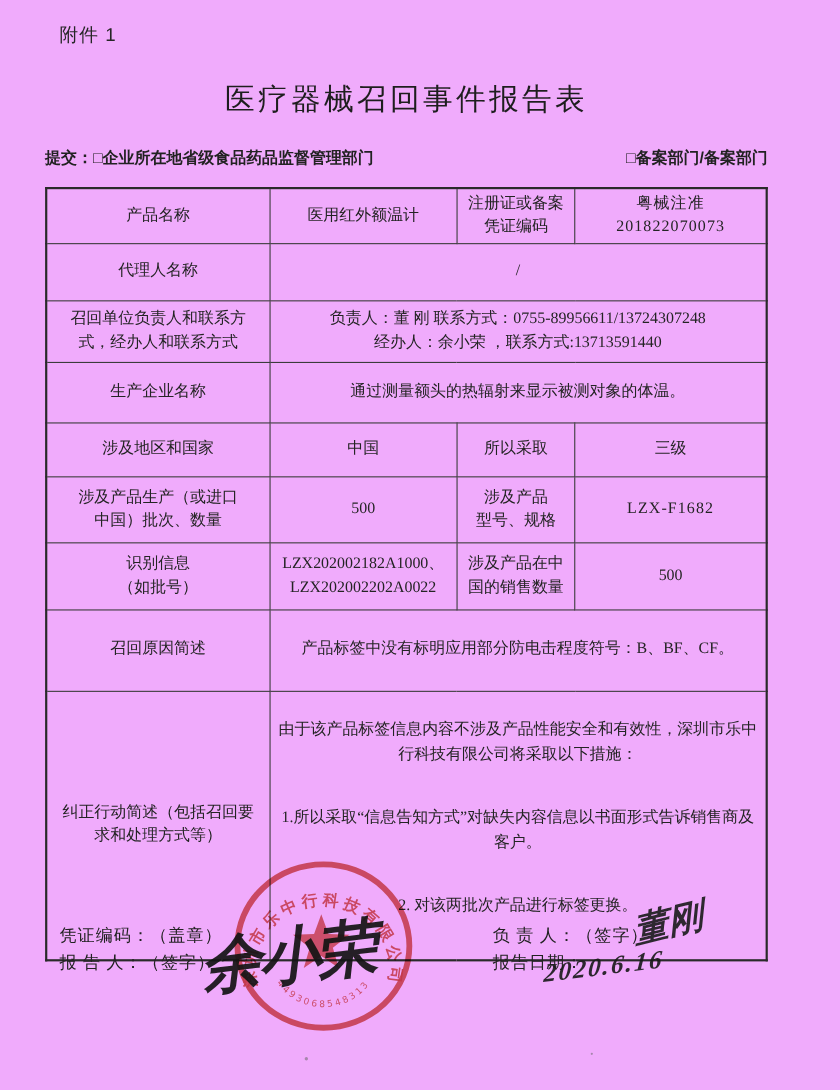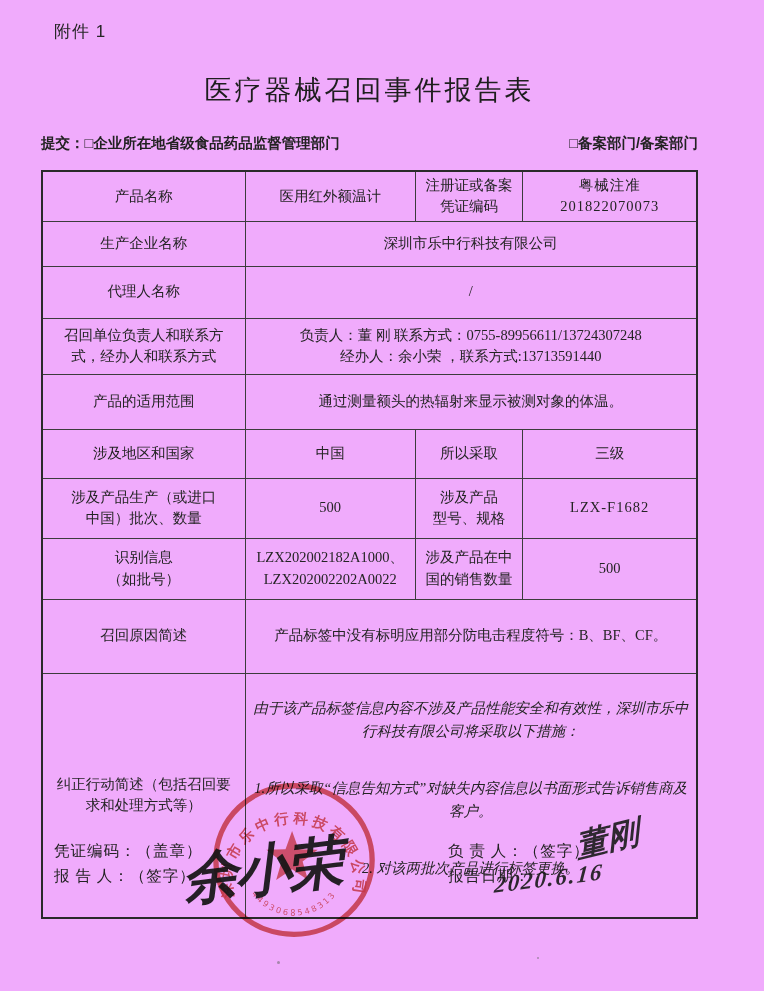--- a/index.html
+++ b/index.html
@@ -40,21 +40,21 @@
     font-size:14.5px;
     color:#242424;
     text-align:center;vertical-align:middle;
     padding:2px 6px;
     white-space:pre-line;
     line-height:1.45;
   }
   td.val-left{
     text-align:left;vertical-align:middle;padding:6px 10px 2px 12px;
   }
-  td.val-left p{margin:0 0 13px 0;line-height:1.6;font-style:italic;}
+  td.val-left p{margin:0 0 13px 0;line-height:1.6;}
   .mono-sp{letter-spacing:1px;font-family:Liberation Serif, serif;}
   .footer-left{
     position:absolute;left:54px;top:838px;
     font-size:15.5px;line-height:25px;letter-spacing:1px;color:#222;
   }
   .footer-right{
     position:absolute;left:448px;top:838px;
     font-size:15.5px;line-height:25px;letter-spacing:1px;color:#222;
   }
   
@@ -107,36 +107,32 @@
         <col style="width:26.6%">
     </colgroup>
     <tbody>
         <tr style="height:50px">
       <td>产品名称</td>
       <td>医用红外额温计</td>
       <td>注册证或备案
 凭证编码</td>
       <td class="mono-sp">粤械注准 201822070073</td>
     </tr>
-    <tr style="height:45px">
-      <td>生产企业名称</td>
-      <td colspan="3">深圳市乐中行科技有限公司</td>
-    </tr>
     <tr style="height:52px">
       <td>代理人名称</td>
       <td colspan="3">/</td>
     </tr>
     <tr style="height:56px">
       <td>召回单位负责人和联系方
 式，经办人和联系方式</td>
       <td colspan="3">负责人：董  刚    联系方式：0755-89956611/13724307248
 经办人：余小荣 ，联系方式:13713591440</td>
     </tr>
     <tr style="height:55px">
-      <td>产品的适用范围</td>
+      <td>生产企业名称</td>
       <td colspan="3">通过测量额头的热辐射来显示被测对象的体温。</td>
     </tr>
     <tr style="height:49px">
       <td>涉及地区和国家</td>
       <td>中国</td>
       <td>所以采取</td>
       <td>三级</td>
     </tr>
     <tr style="height:60px">
       <td>涉及产品生产（或进口

